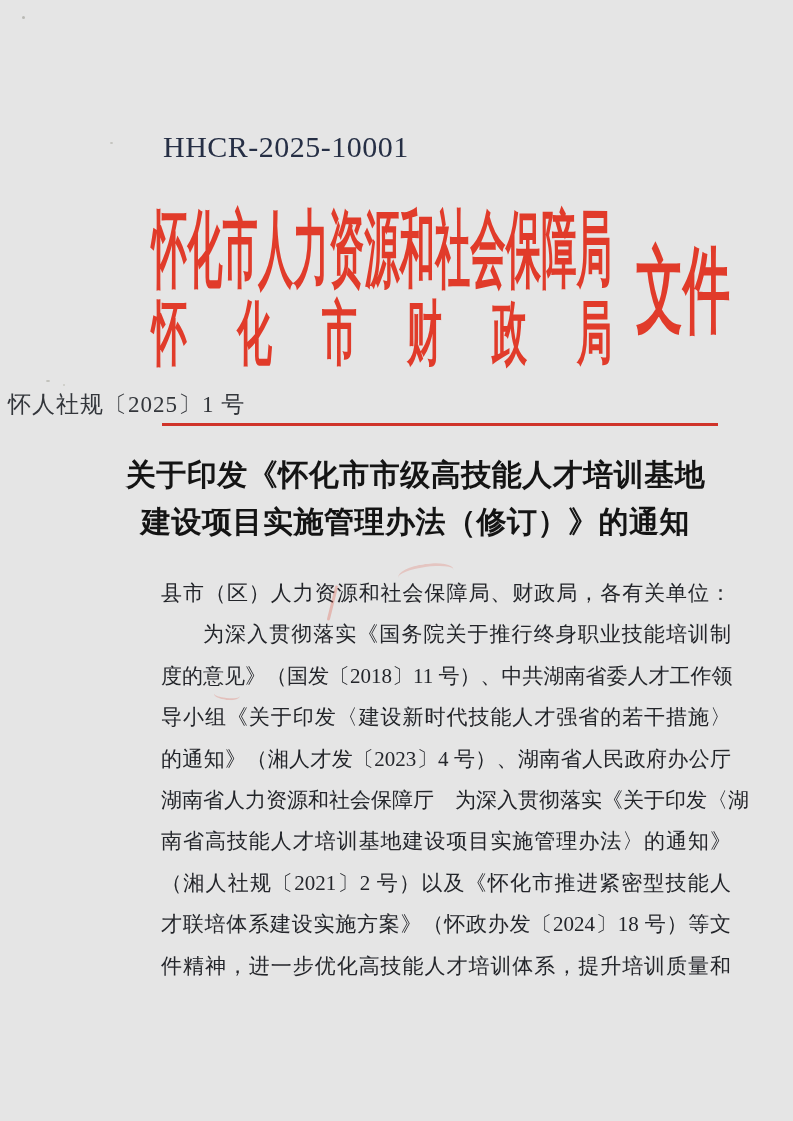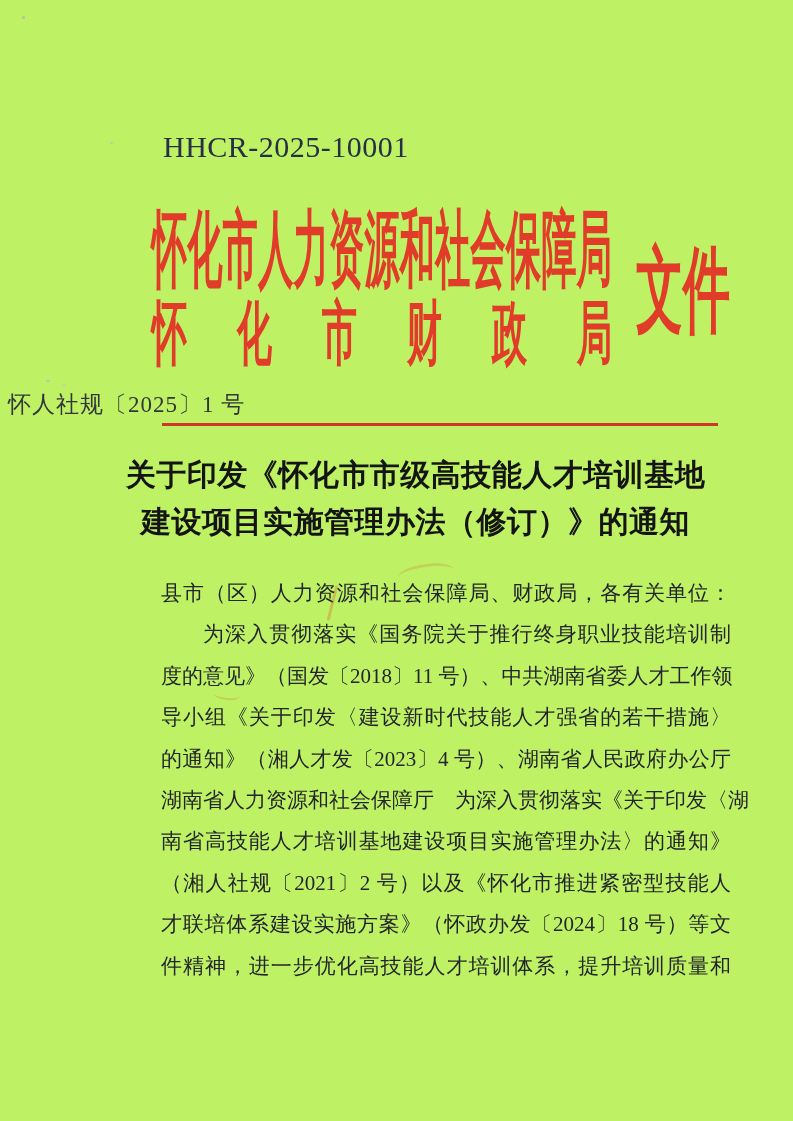--- a/index.html
+++ b/index.html
@@ -3,21 +3,21 @@
 <meta charset="utf-8">
 <style>
   html,body{margin:0;padding:0;}
   body{
     width:793px;height:1121px;
     font-family:"Liberation Serif","DejaVu Serif",serif;
     background:#ffffff;
   }
   .page{
     position:relative;width:793px;height:1121px;
-    background:#bef264;overflow:hidden;
+    background:#e5e5e5;overflow:hidden;
   }
   
   .doc-code{
     position:absolute;left:163px;top:130px;
     font-size:30px;color:#262f45;letter-spacing:0.5px;
   }
   
   .org-line{
     position:absolute;left:152px;width:520px;
     color:#e13b2a;font-weight:bold;white-space:nowrap;

